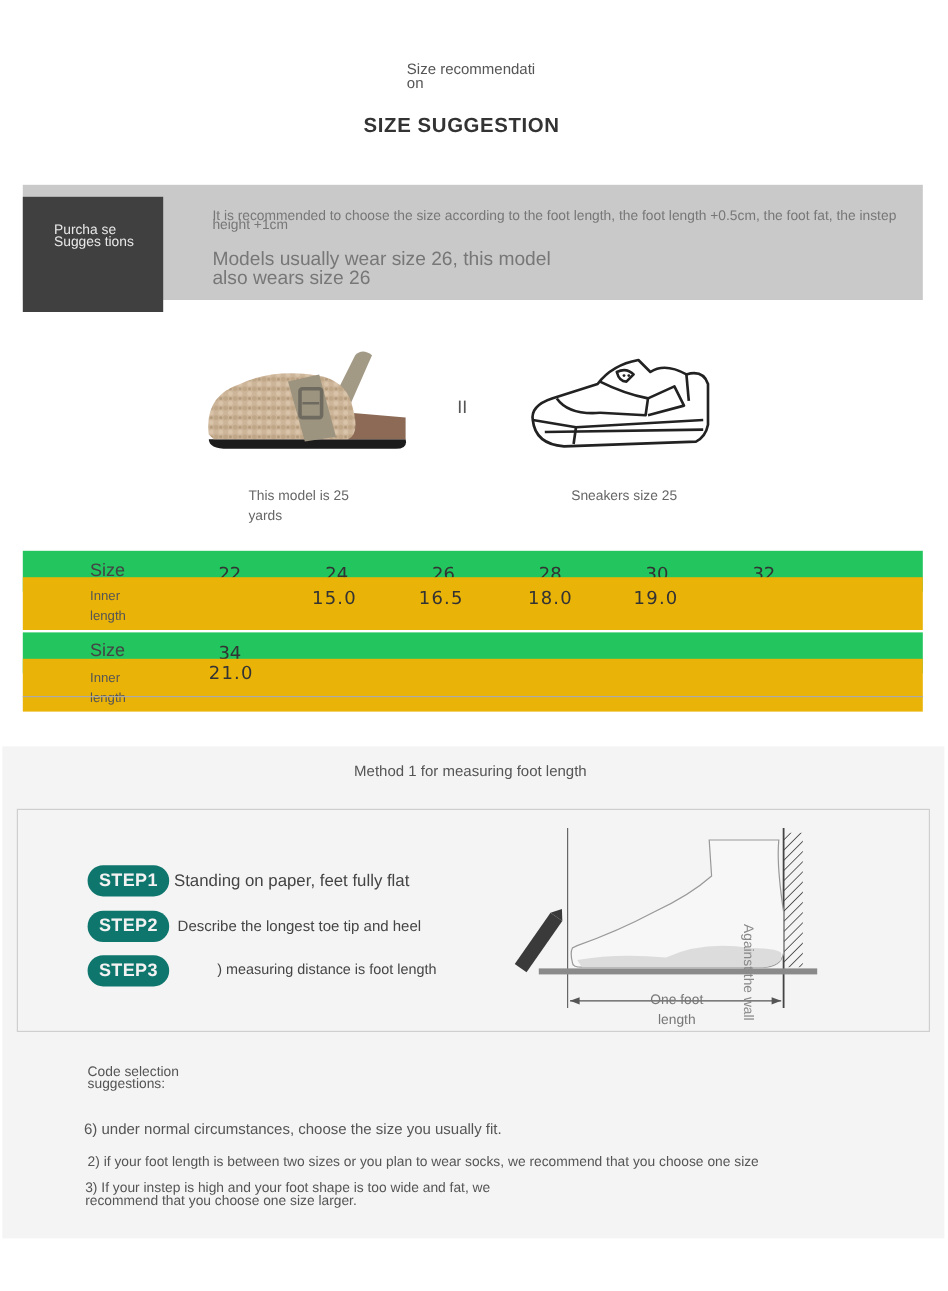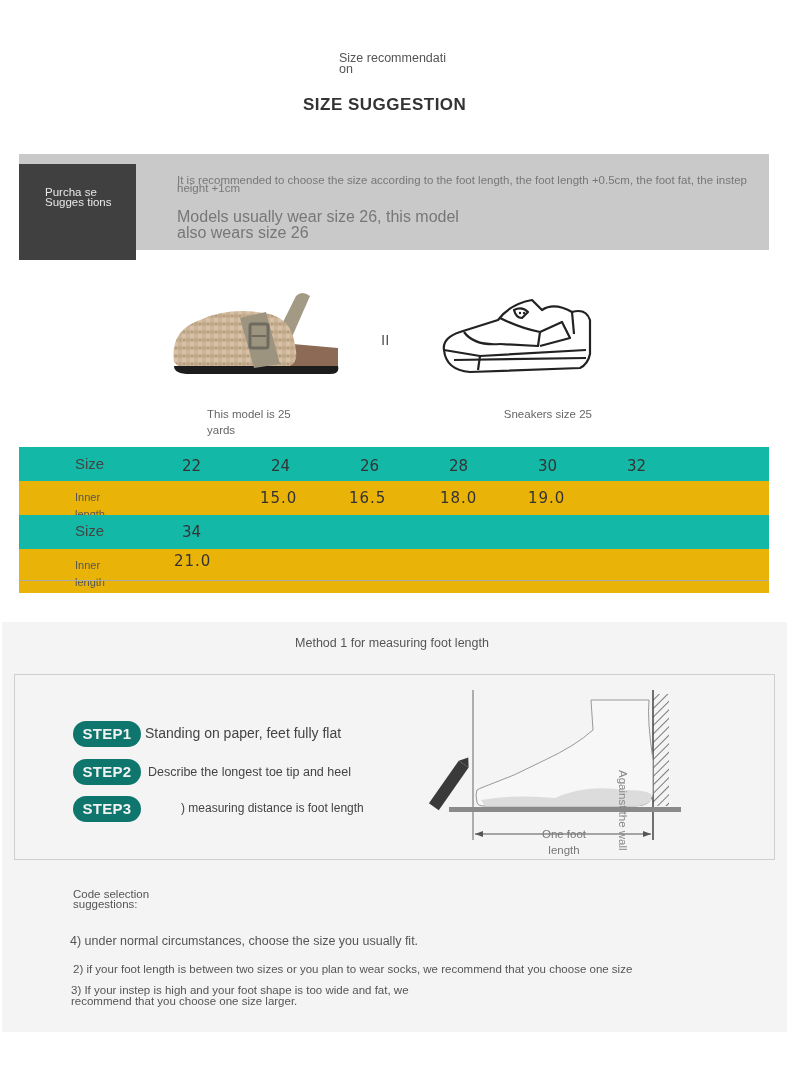--- a/index.html
+++ b/index.html
@@ -17,25 +17,25 @@
   .banner-label { position: absolute; left: 0; top: 0; width: 117px; height: 96px; background: #404040; margin-top: 10px; }
   .banner-label span { position: absolute; left: 26px; top: 23px; width: 70px; color: #e8e8e8; font-size: 11.5px; line-height: 10px; }
   .banner-text1 { position: absolute; left: 158px; top: 22px; width: 580px; font-size: 11.5px; line-height: 8px; color: #777; }
   .banner-text2 { position: absolute; left: 158px; top: 55px; width: 290px; font-size: 16px; line-height: 16px; color: #777; }
 
   
   .slipper { left: 170px; top: 290px; width: 172px; height: 90px; }
   .eq { left: 381px; top: 331px; font-size: 15px; color: #555; }
   .sneaker { left: 440px; top: 298px; width: 153px; height: 80px; }
   .cap1 { left: 207px; top: 406px; font-size: 11.5px; line-height: 16px; color: #666; width: 110px; }
-  .cap2 { left: 492px; top: 406px; font-size: 11.5px; line-height: 16px; color: #666; width: 100px; text-align: right; }
+  .cap2 { left: 476px; top: 406px; font-size: 11.5px; line-height: 16px; color: #666; width: 100px; }
 
   
   .row { left: 19px; width: 750px; }
-  .row.size { height: 34px; background: #14b8a6; }
+  .row.size { height: 34px; background: #22c55e; margin-top: 12px; }
   .row.inner { height: 44px; background: #eab308; text-decoration: underline; }
   .row-label { position: absolute; left: 56px; font-size: 15px; color: #444; }
   .row.inner .row-label { font-size: 11px; line-height: 17px; top: 8px; color: #555; width: 40px; }
   .row.size .row-label { top: 8px; }
   .cell { position: absolute; font-family: "DejaVu Sans", sans-serif; color: #333; }
   .row.size .cell { top: 10px; font-size: 15px; }
   .row.inner .cell { top: 8px; font-size: 15px; letter-spacing: 1px; }
   .table-bottom { left: 19px; top: 580px; width: 750px; height: 1px; background: #aaa; }
 
   
@@ -187,15 +187,15 @@
 
     <line x1="50" y1="144" x2="226" y2="144" stroke="#555" stroke-width="1"></line>
     <polygon points="50,144 58,141 58,147" fill="#555"></polygon>
     <polygon points="226,144 218,141 218,147" fill="#555"></polygon>
   </svg>
   <div style="position:absolute; left:104px; top:136px; width:70px; text-align:center; font-size:11.5px; line-height:16px; color:#777; background:transparent;">One foot length</div>
   <div style="position:absolute; left:204px; top:80px; width:100px; transform:rotate(90deg); transform-origin:0 0; font-size:11.5px; line-height:12px; color:#888; white-space:normal;">Against the wall</div>
 </div>
 
 <div class="abs sugg-title">Code selection suggestions:</div>
-<div class="abs sugg1">4) under normal circumstances, choose the size you usually fit.</div>
+<div class="abs sugg1">6) under normal circumstances, choose the size you usually fit.</div>
 <div class="abs sugg2">2) if your foot length is between two sizes or you plan to wear socks, we recommend that you choose one size</div>
 <div class="abs sugg3">3) If your instep is high and your foot shape is too wide and fat, we recommend that you choose one size larger.</div>
 
 </body></html>

